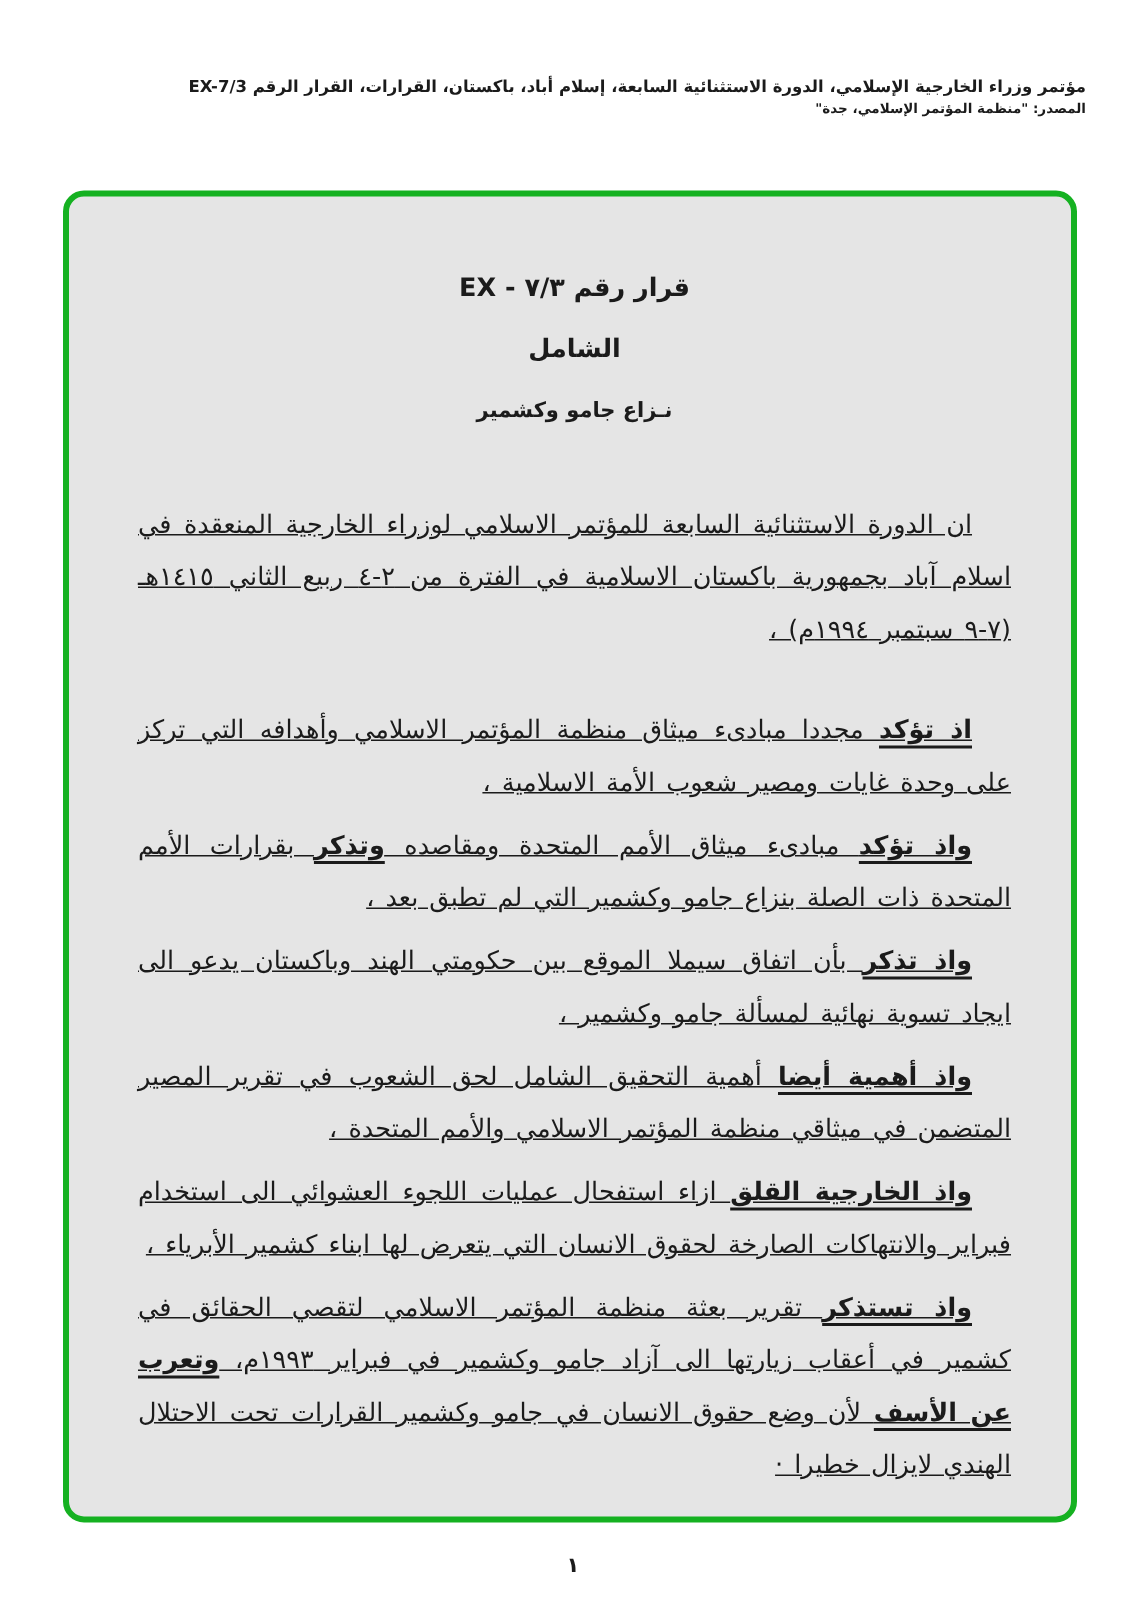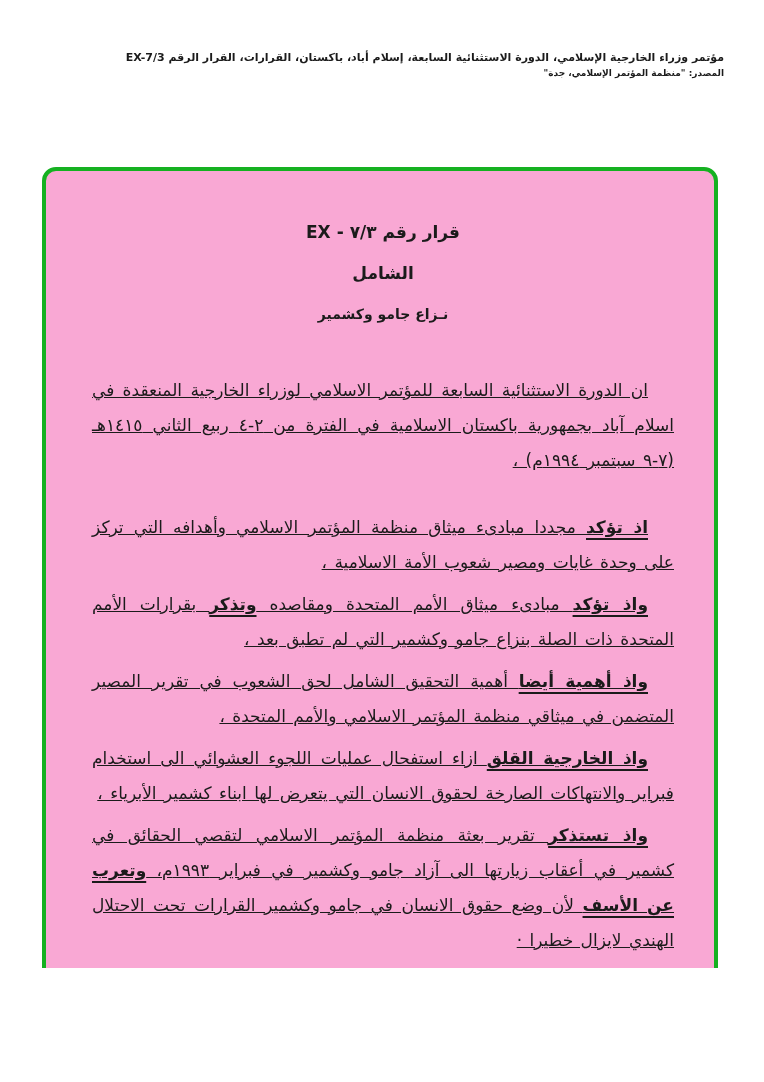--- a/index.html
+++ b/index.html
@@ -2,21 +2,21 @@
 <html lang="ar" style="--frame-green: #15b121; --ink: #1b1b1b;"><head>
 <meta charset="utf-8">
 <style>
   :root{
     --frame-green:#15b121;
     --ink:#1b1b1b;
   }
   html,body{margin:0;padding:0;background:#ffffff;}
   .page{
     position:relative;
-    width:764px;height:968px;
+    width:764px;height:1082px;
     margin:0 auto;
     background:#ffffff;
     font-family:"DejaVu Sans", sans-serif;
     color:var(--ink);
     overflow:hidden;
   }
   
   .doc-header{
     position:absolute;
     top:50px;left:40px;right:40px;
@@ -36,22 +36,21 @@
     margin-top:2px;
   }
   
   .frame{
     position:absolute;
     top:127px;left:42px;
     width:676px;height:888px;
     box-sizing:border-box;
     border:4px solid var(--frame-green);
     border-radius:14px;
-    background:#f9a8d4;
-    margin-top:40px;
+    background:#e5e5e5;
   }
   .content{
     direction:rtl;
     padding:48px 40px 0 46px;
   }
   .title-block{
     text-align:center;
     margin-bottom:46px;
   }
   .title-line{
@@ -111,20 +110,21 @@
       <div class="title-block">
         <div class="title-line">قرار رقم ٧/٣ - EX</div>
         <div class="title-line">الشامل</div>
         <div class="title-line subject">نـزاع جامو وكشمير</div>
       </div>
 
       <div class="paragraphs" id="paragraphs">
           <p class="para opening"><span class="">ان الدورة الاستثنائية السابعة للمؤتمر الاسلامي لوزراء الخارجية المنعقدة في اسلام آباد بجمهورية باكستان الاسلامية  في الفترة من ٢-٤ ربيع الثاني ١٤١٥هـ (٧-٩ سبتمبر ١٩٩٤م) ،</span></p>
           <p class="para"><span class="b u">اذ تؤكد</span><span class=""> مجددا مبادىء ميثاق منظمة المؤتمر الاسلامي وأهدافه التي تركز على وحدة غايات ومصير شعوب الأمة الاسلامية ،</span></p>
           <p class="para"><span class="b u">واذ تؤكد</span><span class=""> مبادىء ميثاق الأمم المتحدة ومقاصده </span><span class="b u">وتذكر</span><span class=""> بقرارات الأمم المتحدة ذات الصلة بنزاع جامو وكشمير التي لم تطبق بعد ،</span></p>
+          <p class="para"><span class="b u">واذ تذكر</span><span class=""> بأن اتفاق سيملا الموقع بين حكومتي الهند وباكستان يدعو الى ايجاد تسوية نهائية لمسألة جامو وكشمير ،</span></p>
           <p class="para"><span class="b u">واذ أهمية أيضا</span><span class=""> أهمية التحقيق الشامل لحق الشعوب في تقرير المصير المتضمن في ميثاقي منظمة المؤتمر الاسلامي والأمم المتحدة ،</span></p>
           <p class="para"><span class="b u">واذ الخارجية القلق</span><span class=""> ازاء استفحال عمليات اللجوء العشوائي الى استخدام فبراير والانتهاكات الصارخة لحقوق الانسان التي يتعرض لها ابناء كشمير الأبرياء ،</span></p>
           <p class="para"><span class="b u">واذ تستذكر</span><span class=""> تقرير بعثة منظمة المؤتمر الاسلامي لتقصي الحقائق في كشمير في أعقاب زيارتها الى آزاد جامو وكشمير في فبراير ١٩٩٣م، </span><span class="b u">وتعرب عن الأسف</span><span class=""> لأن وضع حقوق الانسان في جامو وكشمير القرارات تحت الاحتلال الهندي لايزال خطيرا ·</span></p>
         </div>
 
     </div>
   </div>
 
   <div class="page-footer">
     <span>١</span>

